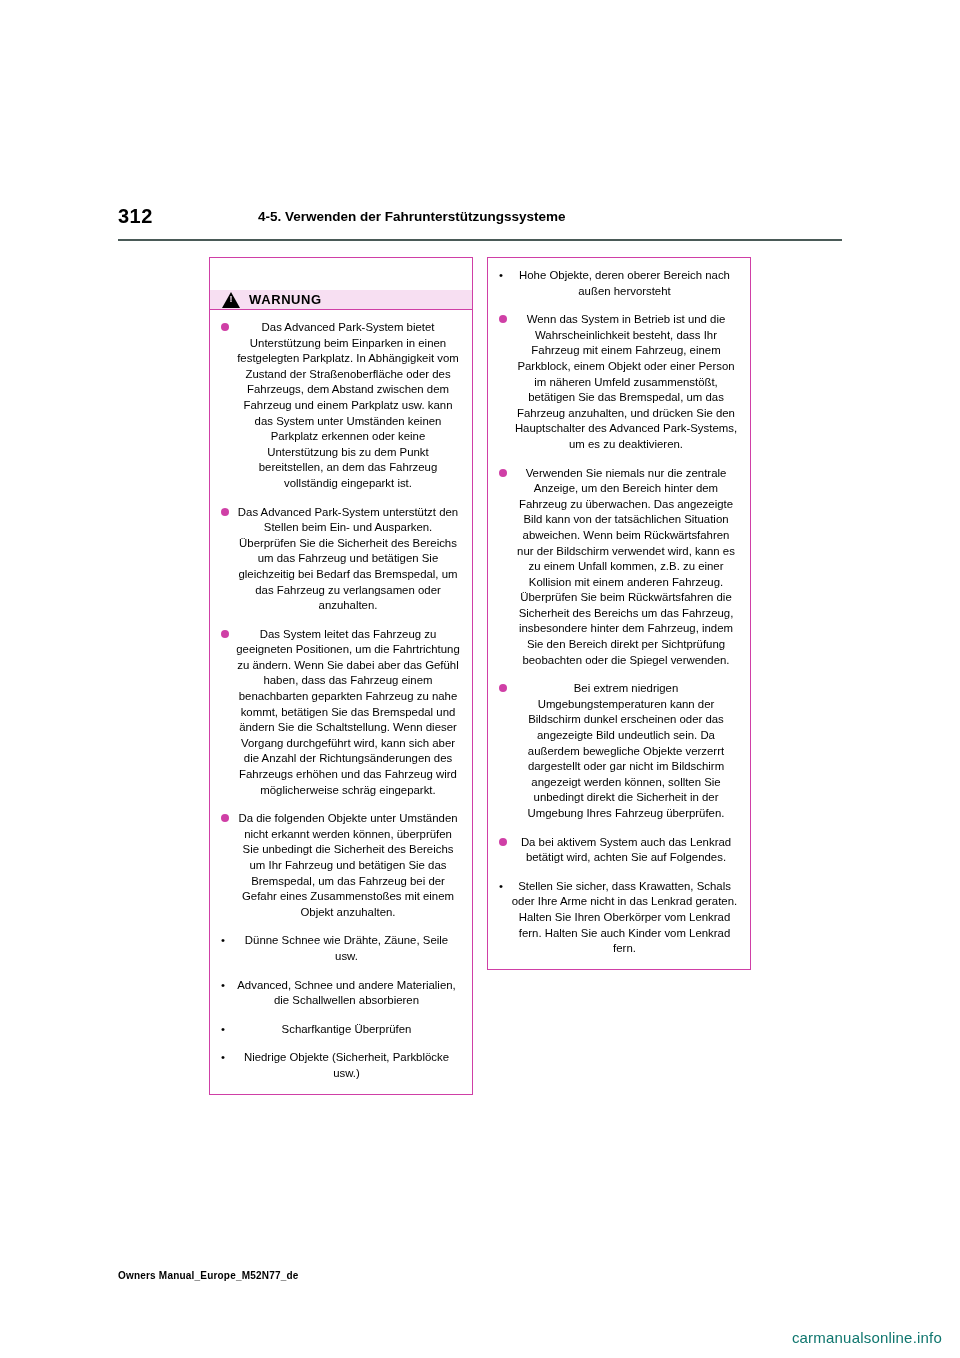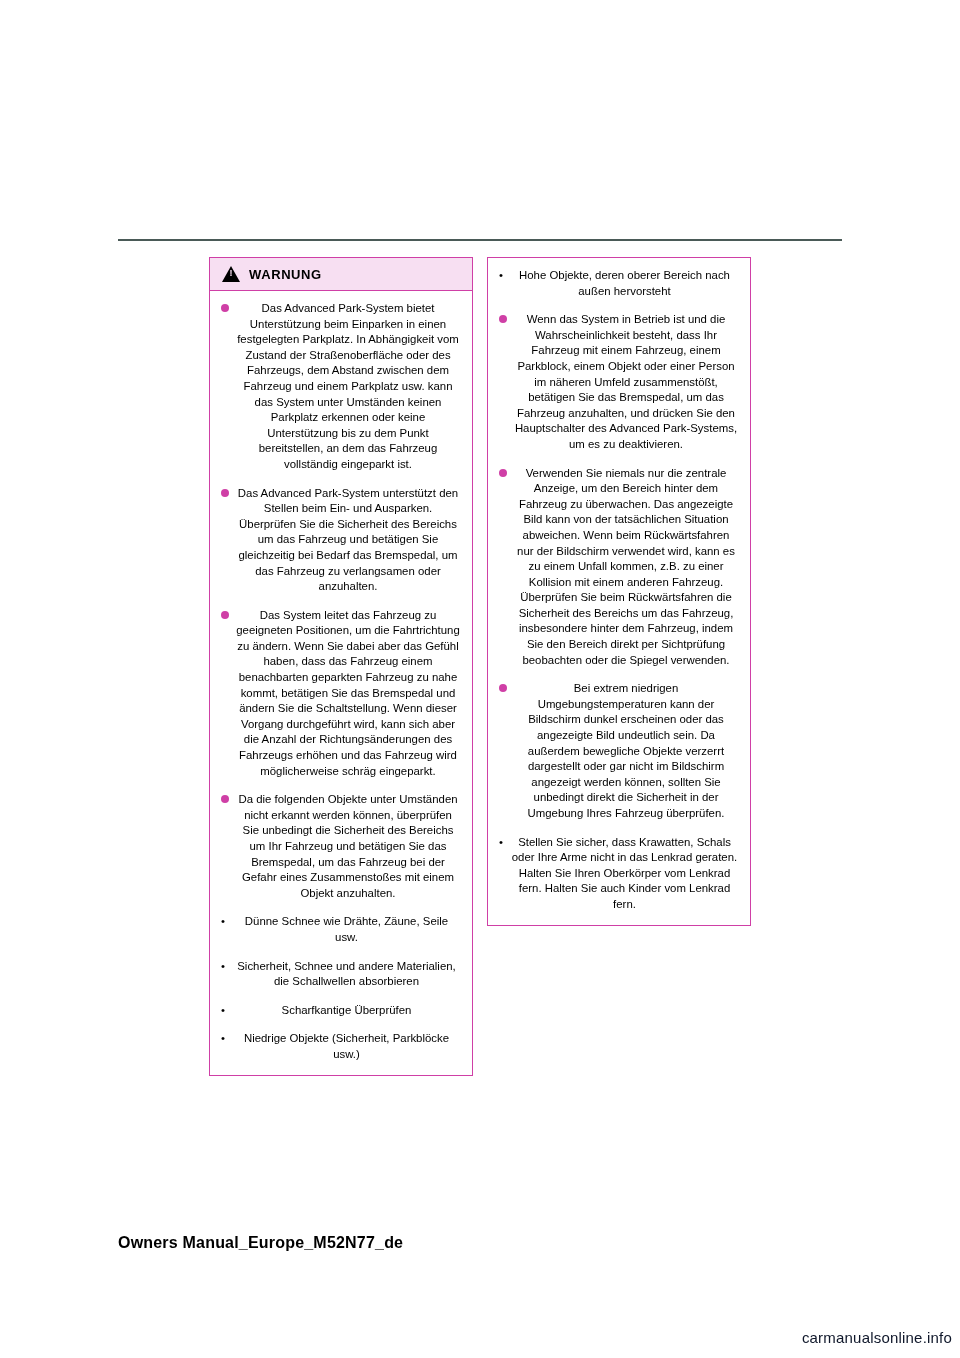--- a/index.html
+++ b/index.html
@@ -72,25 +72,26 @@
   .warn-box {
     border: 1px solid #cf3fa6;
     box-sizing: border-box;
     width: 264px;
   }
   .warn-box.left { padding: 0; }
 
   .warn-header {
     background: #f7dff2;
     border-bottom: 1px solid #cf3fa6;
-    height: 33px;
+    height: 20px;
     display: flex;
     align-items: center;
     padding-left: 12px;
     box-sizing: border-box;
+    margin-top: 32px;
   }
   .warn-tri {
     width: 0; height: 0;
     border-left: 9px solid transparent;
     border-right: 9px solid transparent;
     border-bottom: 16px solid #000;
     position: relative;
     margin-right: 9px;
   }
   .warn-tri::after {
@@ -144,39 +145,43 @@
   .item-text {
     flex: 1 1 auto;
     text-align: center;
   }
 
   
 
   .footer-code {
     position: absolute;
     left: 118px;
-    top: 1234px;
-    font-size: 16px;
+    top: 1270px;
+    font-size: 10px;
     font-weight: bold;
     letter-spacing: 0.2px;
   }
   .watermark {
     position: absolute;
-    right: 8px;
+    right: 18px;
     bottom: 12px;
     font-size: 15px;
-    color: #0f172a;
+    color: #0f766e;
     letter-spacing: 0.2px;
   }
 </style>
 </head>
 <body>
 
 <div class="page">
 
+  <div class="page-header">
+    <div class="page-number">312</div>
+    <div class="header-title">4-5. Verwenden der Fahrunterstützungssysteme</div>
+  </div>
   <div class="header-rule"></div>
 
   <div class="col-left">
     <div class="warn-box left">
       <div class="warn-header">
         <div class="warn-tri"></div>
         <div class="warn-title">WARNUNG</div>
       </div>
       <div class="warn-body">
 
@@ -208,21 +213,21 @@
           <div class="item-text">Da die folgenden Objekte unter Umständen nicht erkannt werden können, überprüfen Sie unbedingt die Sicherheit des Bereichs um Ihr Fahrzeug und betätigen Sie das Bremspedal, um das Fahrzeug bei der Gefahr eines Zusammenstoßes mit einem Objekt anzuhalten.</div>
         </div>
 
         <div class="item">
           <div class="bullet-dash">•</div>
           <div class="item-text">Dünne Schnee wie Drähte, Zäune, Seile usw.</div>
         </div>
 
         <div class="item">
           <div class="bullet-dash">•</div>
-          <div class="item-text">Sicherheit, Schnee und andere Materialien, die Schallwellen absorbieren</div>
+          <div class="item-text">Advanced, Schnee und andere Materialien, die Schallwellen absorbieren</div>
         </div>
 
         <div class="item">
           <div class="bullet-dash">•</div>
           <div class="item-text">Scharfkantige Überprüfen</div>
         </div>
 
         <div class="item">
           <div class="bullet-dash">•</div>
           <div class="item-text">Niedrige Objekte (Sicherheit, Parkblöcke usw.)</div>
@@ -256,20 +261,26 @@
           <div class="item-text">Verwenden Sie niemals nur die zentrale Anzeige, um den Bereich hinter dem Fahrzeug zu überwachen. Das angezeigte Bild kann von der tatsächlichen Situation abweichen. Wenn beim Rückwärtsfahren nur der Bildschirm verwendet wird, kann es zu einem Unfall kommen, z.B. zu einer Kollision mit einem anderen Fahrzeug. Überprüfen Sie beim Rückwärtsfahren die Sicherheit des Bereichs um das Fahrzeug, insbesondere hinter dem Fahrzeug, indem Sie den Bereich direkt per Sichtprüfung beobachten oder die Spiegel verwenden.</div>
         </div>
 
         <div class="item">
           <div class="bullet-dot">
               <span></span>
             </div>
           <div class="item-text">Bei extrem niedrigen Umgebungstemperaturen kann der Bildschirm dunkel erscheinen oder das angezeigte Bild undeutlich sein. Da außerdem bewegliche Objekte verzerrt dargestellt oder gar nicht im Bildschirm angezeigt werden können, sollten Sie unbedingt direkt die Sicherheit in der Umgebung Ihres Fahrzeug überprüfen.</div>
         </div>
 
+        <div class="item">
+          <div class="bullet-dot">
+              <span></span>
+            </div>
+          <div class="item-text">Da bei aktivem System auch das Lenkrad betätigt wird, achten Sie auf Folgendes.</div>
+        </div>
 
         <div class="item">
           <div class="bullet-dash">•</div>
           <div class="item-text">Stellen Sie sicher, dass Krawatten, Schals oder Ihre Arme nicht in das Lenkrad geraten. Halten Sie Ihren Oberkörper vom Lenkrad fern. Halten Sie auch Kinder vom Lenkrad fern.</div>
         </div>
 
       </div>
     </div>
   </div>
 

